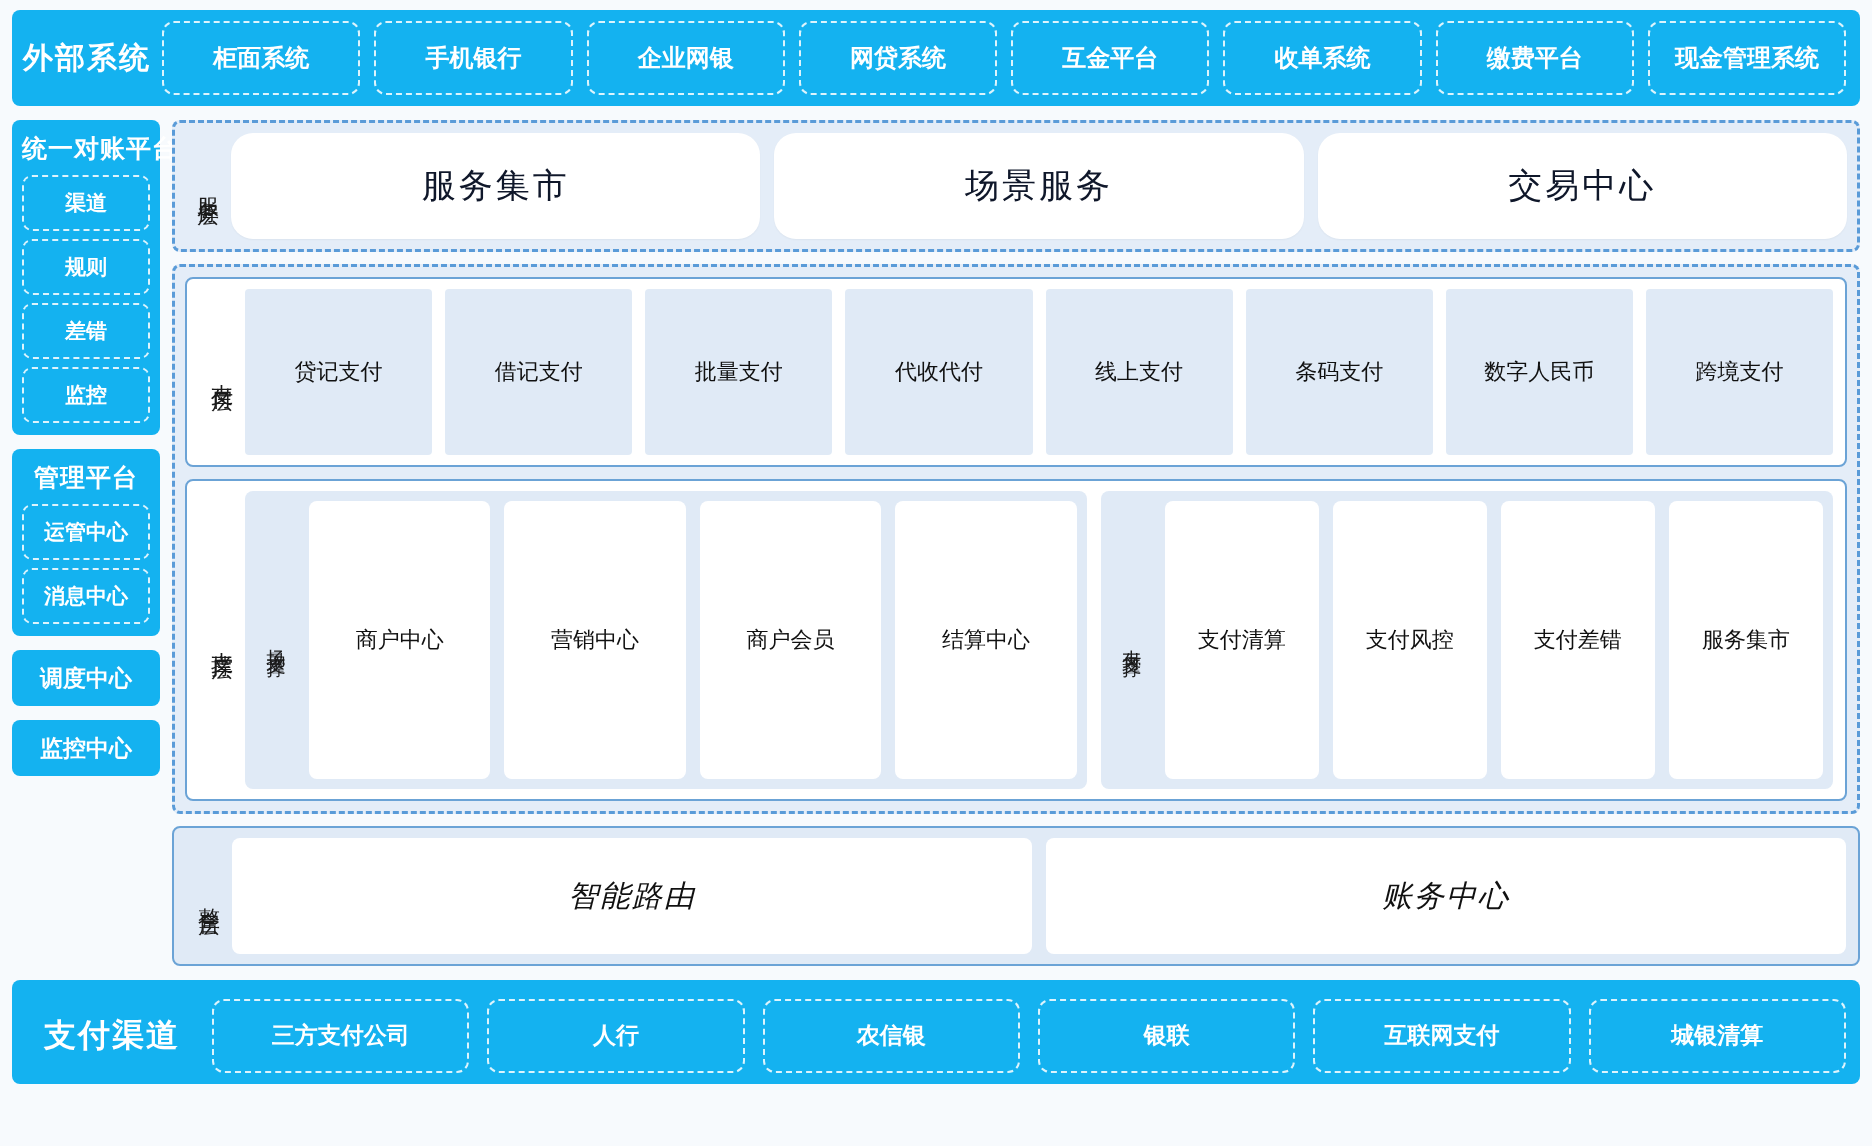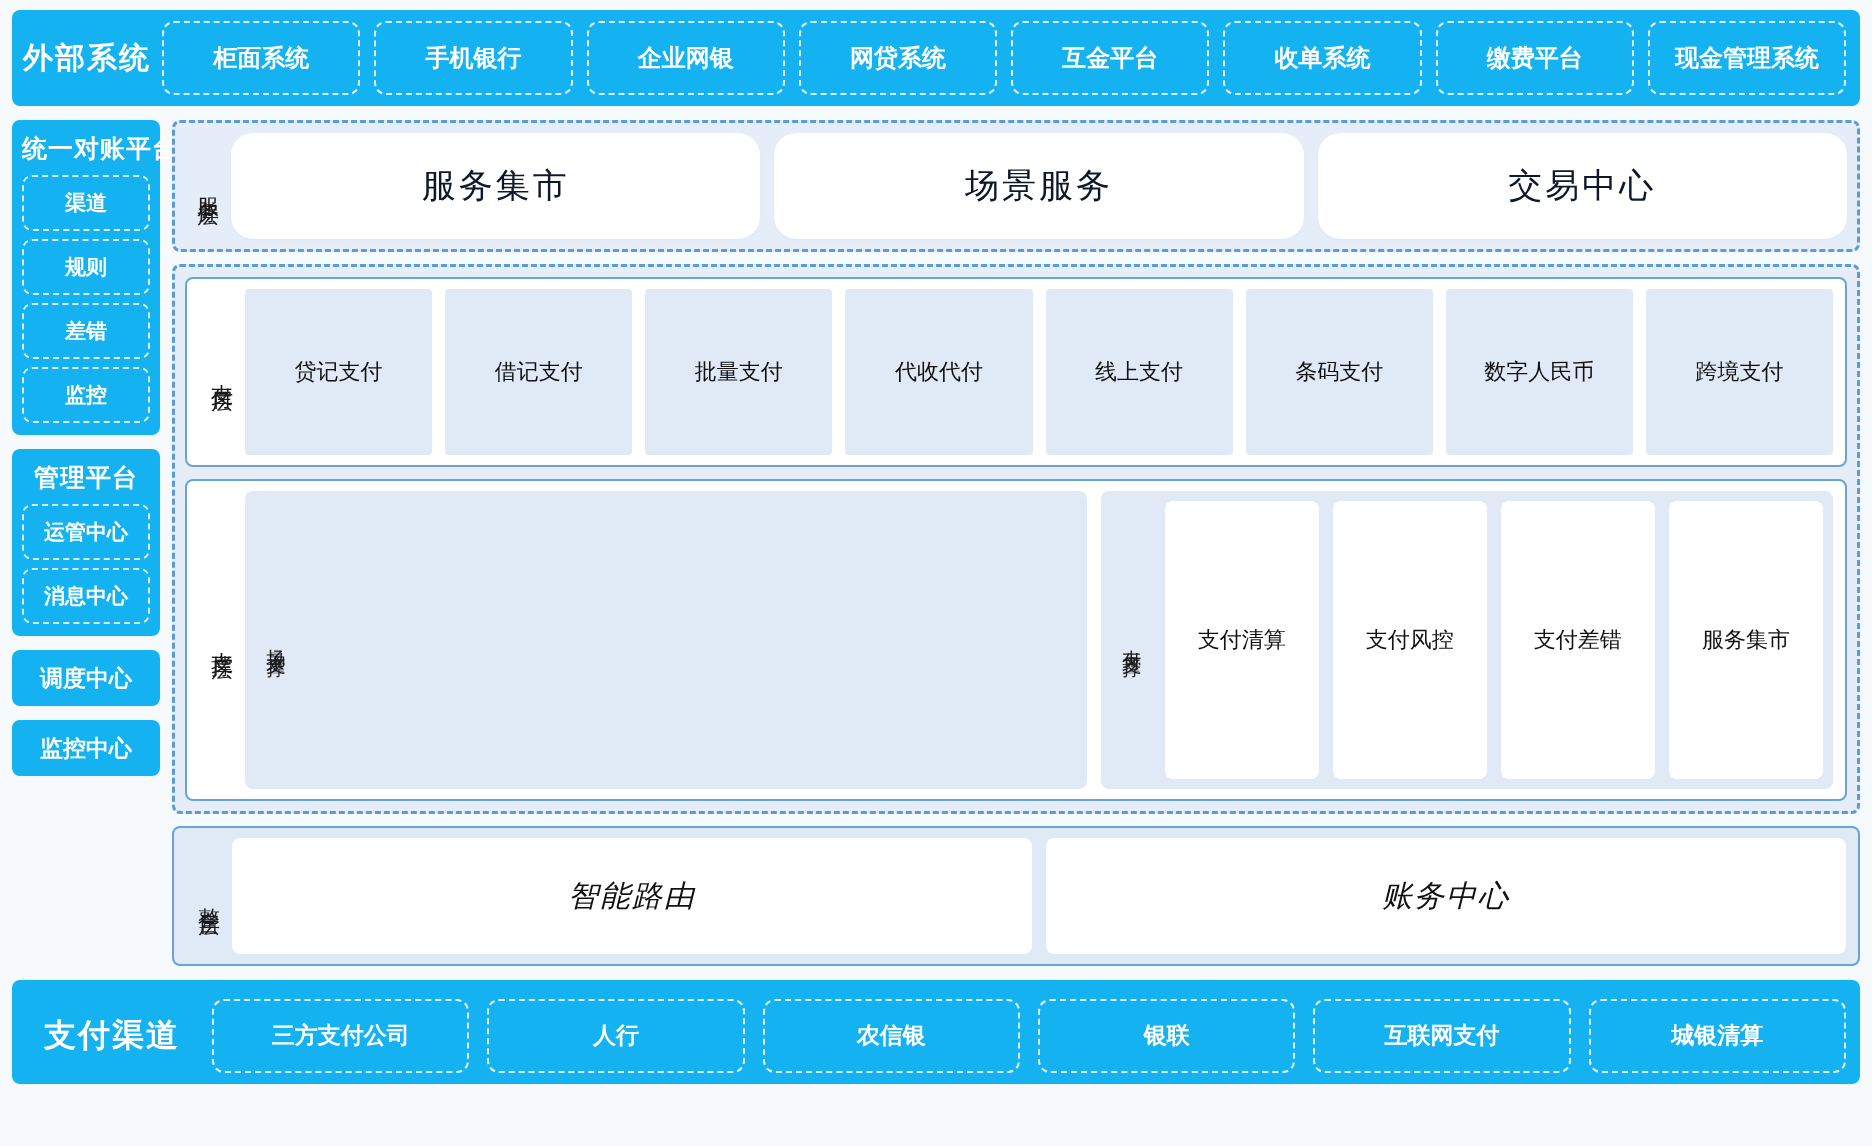--- a/index.html
+++ b/index.html
@@ -226,20 +226,26 @@
             <div class="pay-card">跨境支付</div>
           </div>
         </div>
 
         <div id="support-box" class="whitebox">
           <div class="vlabel">支撑层</div>
           <div id="support-inner">
 
             <div id="scene-panel" class="sub-panel">
               <div class="vlabel small">场景支撑</div>
+              <div class="sub-items">
+                <div class="white-card">商户中心</div>
+                <div class="white-card">营销中心</div>
+                <div class="white-card">商户会员</div>
+                <div class="white-card">结算中心</div>
+              </div>
             </div>
 
             <div id="paysup-panel" class="sub-panel">
               <div class="vlabel small">支付支撑</div>
               <div class="sub-items">
                 <div class="white-card">支付清算</div>
                 <div class="white-card">支付风控</div>
                 <div class="white-card">支付差错</div>
                 <div class="white-card">服务集市</div>
               </div>

